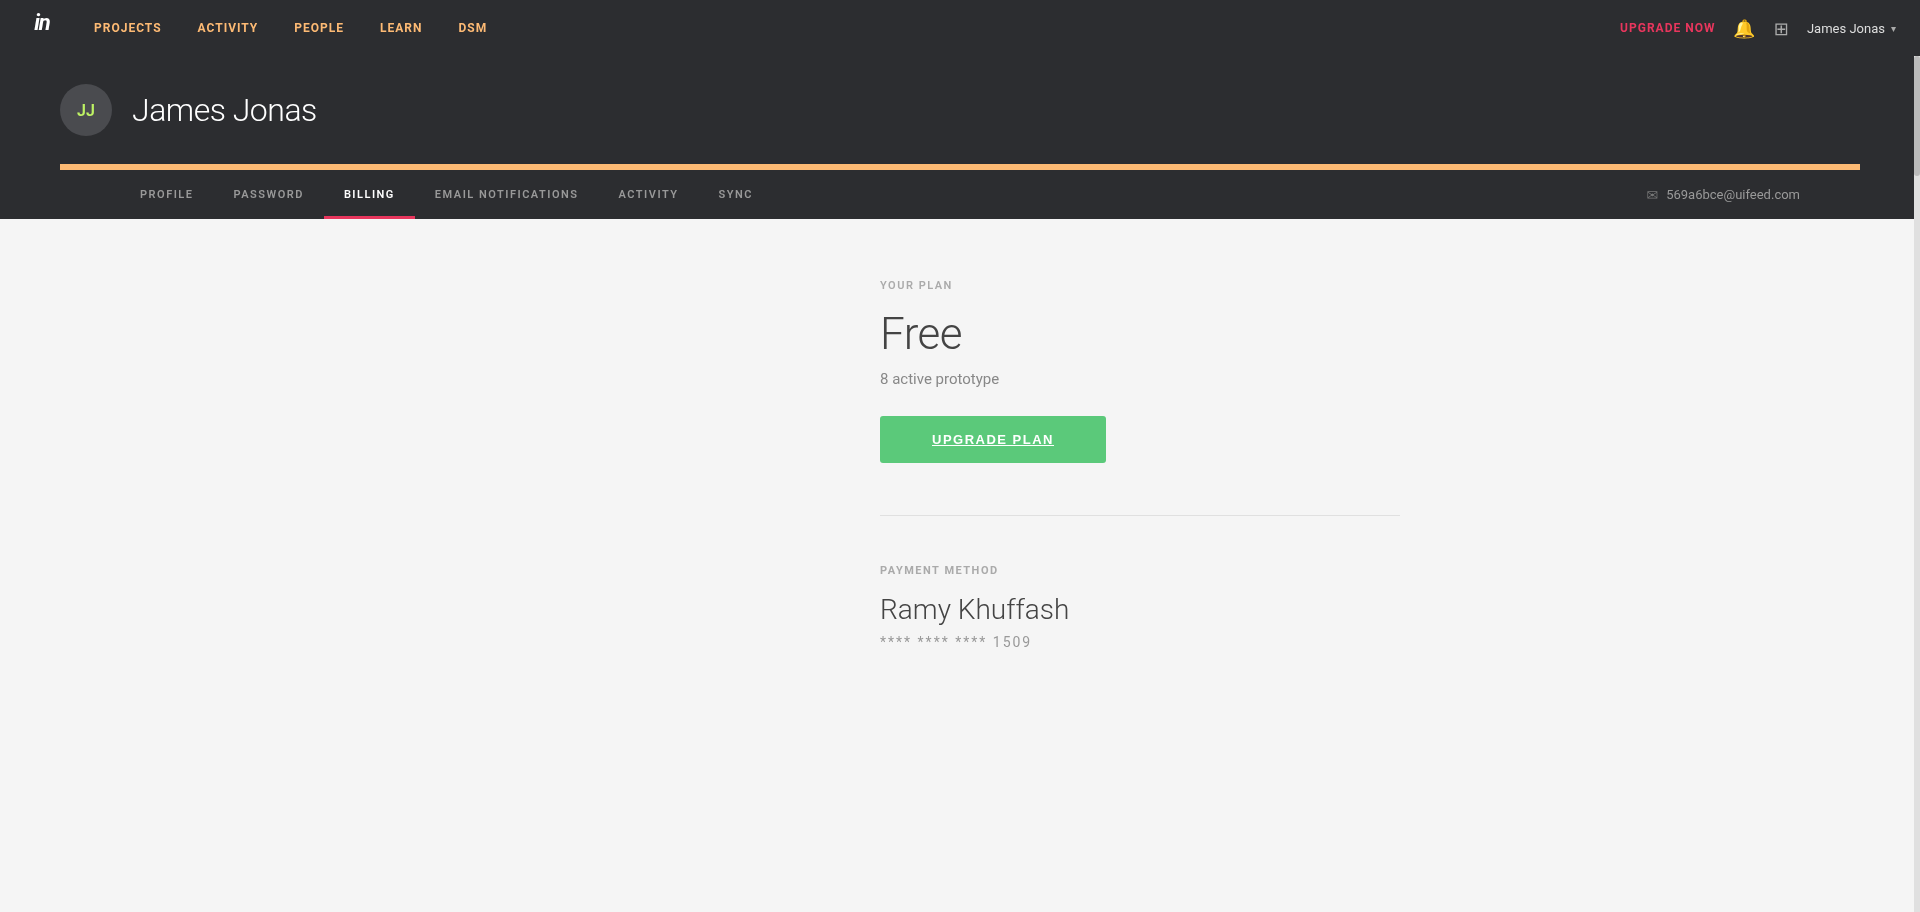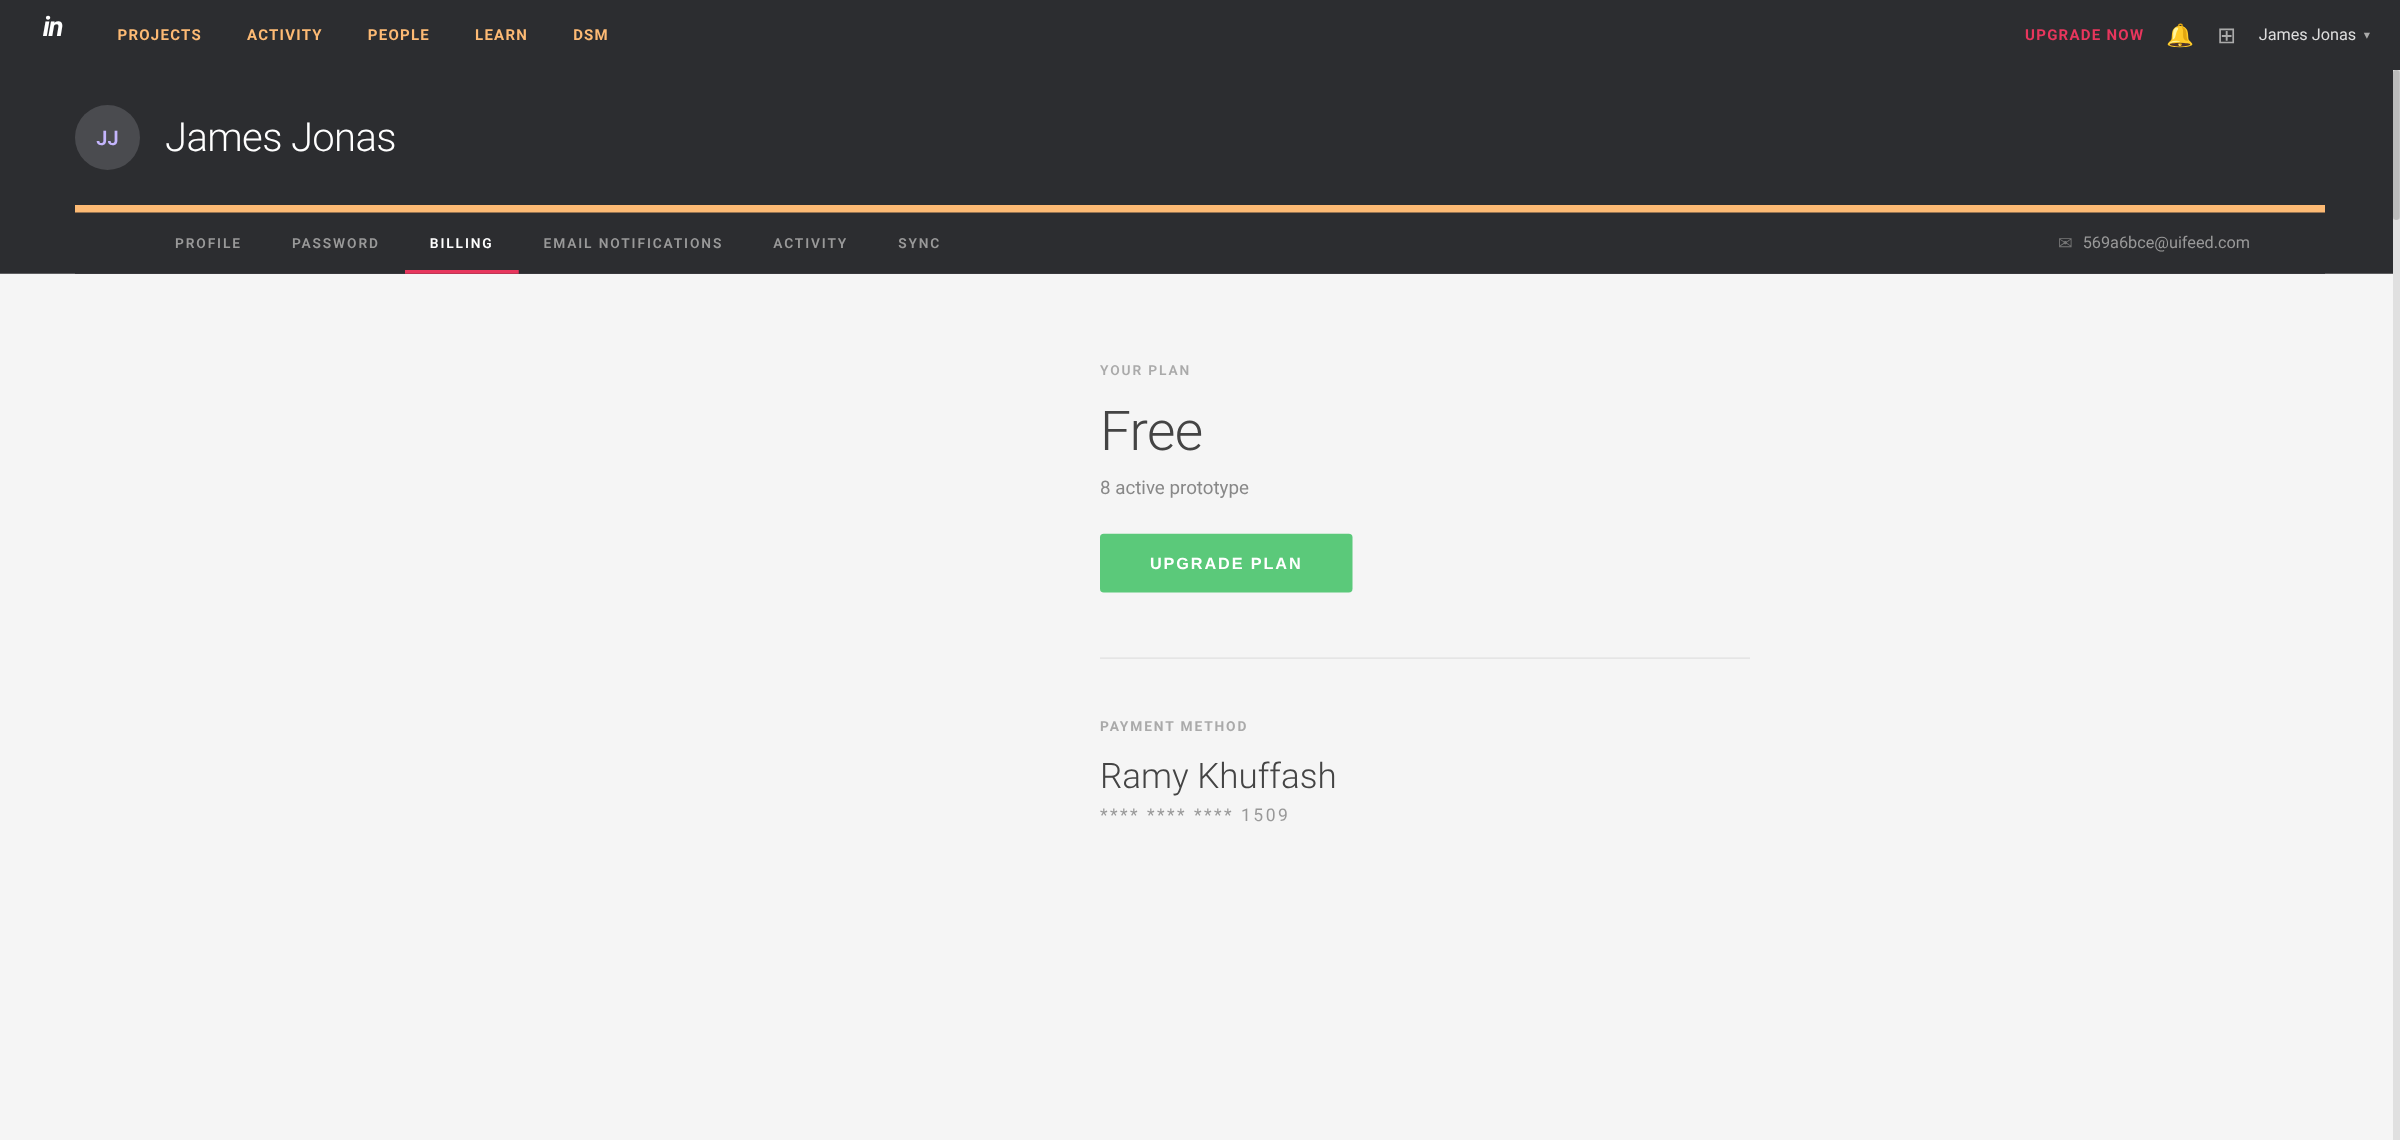--- a/index.html
+++ b/index.html
@@ -93,21 +93,21 @@
       padding-bottom: 28px;
     }
     .avatar {
       width: 52px;
       height: 52px;
       background: #4a4b4f;
       border-radius: 50%;
       display: flex;
       align-items: center;
       justify-content: center;
-      color: #c4b5fd;
+      color: #bef264;
       font-size: 16px;
       font-weight: 600;
       letter-spacing: 0;
       text-align: right;
     }
     .profile-name {
       font-size: 32px;
       font-weight: 300;
       color: #fff;
       letter-spacing: -0.5px;
@@ -155,21 +155,21 @@
     }
     .email-icon {
       color: #777;
       font-size: 14px;
     }
 
     
     .main-content {
       padding: 60px 0;
       max-width: 1200px;
-      margin: 11px auto;
+      margin: 0 auto;
       padding-left: 520px;
     }
 
     .section-label {
       font-size: 11px;
       font-weight: 600;
       letter-spacing: 1.5px;
       text-transform: uppercase;
       color: #aaa;
       margin-bottom: 16px;
@@ -186,28 +186,29 @@
     .plan-description {
       font-size: 15px;
       color: #888;
       margin-bottom: 28px;
     }
 
     .upgrade-plan-btn {
       background: #5bc97a;
       color: #fff;
       border: none;
-      padding: 16px 40px;
+      padding: 16px 52px;
       font-size: 13px;
       font-weight: 700;
       letter-spacing: 1.5px;
       text-transform: uppercase;
       border-radius: 3px;
       cursor: pointer;
       display: inline-block;
+      text-decoration: underline;
     }
 
     .divider {
       border: none;
       border-top: 1px solid #e0e0e0;
       margin: 52px 0 48px 0;
       width: 520px;
     }
 
     .payment-section-label {

